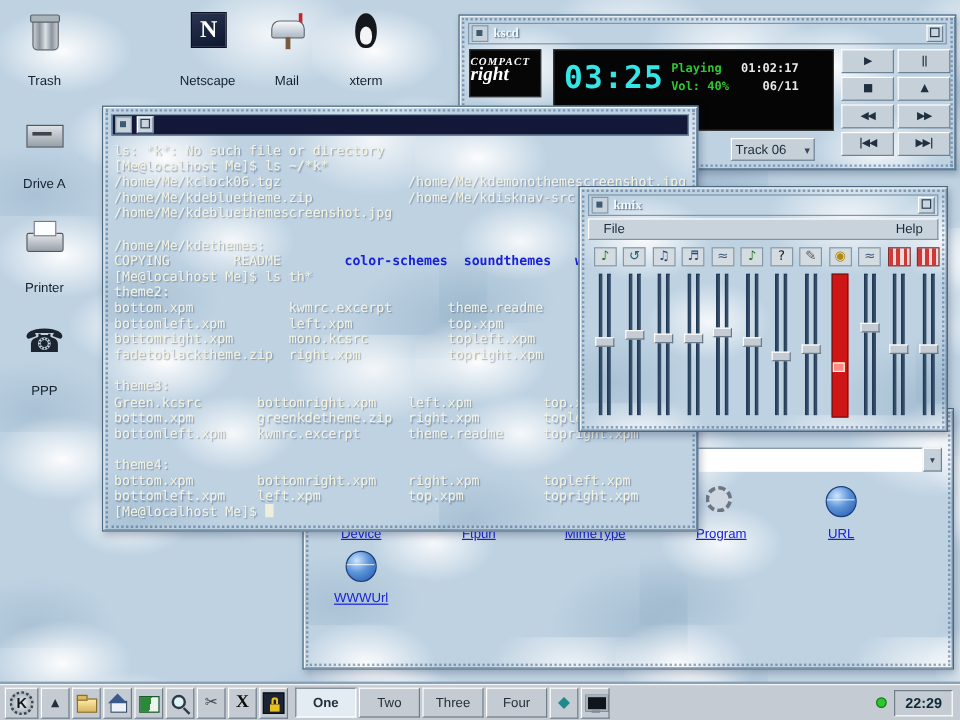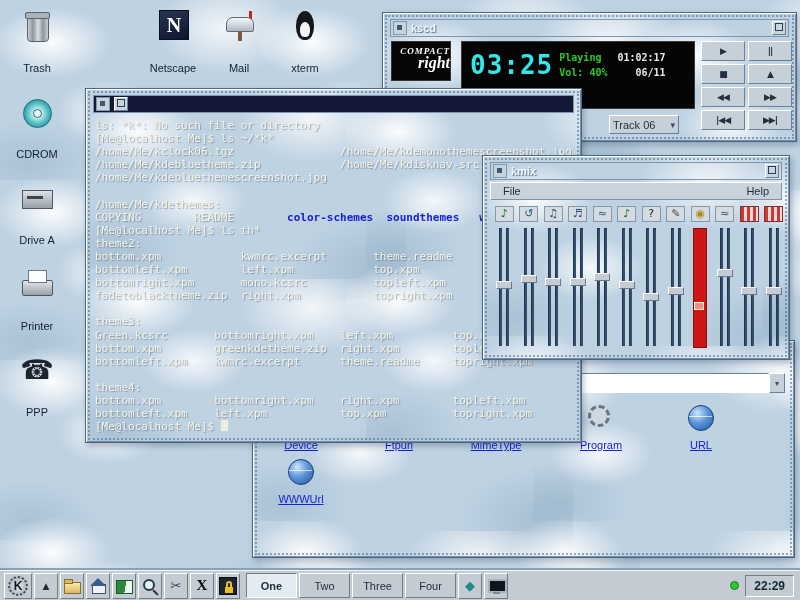--- a/index.html
+++ b/index.html
@@ -55,30 +55,30 @@
 
   
   .win{position:absolute;box-sizing:border-box;border:1px solid #4a6880;
     box-shadow:inset 1px 1px 0 rgba(255,255,255,.9), inset -1px -1px 0 rgba(90,120,150,.8), 2px 3px 6px rgba(10,20,50,.25);}
   .frame-dots{position:absolute;inset:2px;border:2px dotted rgba(62,92,130,.5);pointer-events:none;}
   .tb{position:absolute;left:7px;right:7px;top:6px;height:18px;display:flex;align-items:center;gap:4px;
     padding:0 2px;box-sizing:border-box;border:1px solid #7c97ad;}
   .tb .t-title{flex:1;font:bold 11px "Liberation Sans",sans-serif;}
   .tb.active{background:#141838;}
   .tb.active .t-title{color:#ffffff;}
-  .tb.inactive .t-title{color:#f4f8fc;text-shadow:1px 1px 1px #54708a;}
+  .tb.inactive .t-title{color:#f4f8fc;text-shadow:1px 1px 1px #54708a;font-family:Liberation Serif, serif;}
   .tbi{width:12px;height:12px;background:#c8d2da;border:1px solid #8098ac;position:relative;flex:0 0 auto;}
   .tbi::before{content:"";position:absolute;left:3px;top:3px;width:5px;height:5px;background:#3c5a74;}
   .tb-btn{width:14px;height:14px;box-sizing:border-box;background:#c8d4de;border:1px solid;border-color:#fff #6b8296 #6b8296 #fff;
     font-size:8px;line-height:11px;text-align:center;color:#2c3e50;padding:0;flex:0 0 auto;}
   .tb-btn .sq{display:inline-block;width:6px;height:6px;border:1px solid #2c3e50;}
 
   
   #kscd{left:382px;top:12px;width:415px;height:130px;z-index:3;}
-  .cdlogo{position:absolute;left:8px;top:28px;width:58px;height:38px;background:#060606;border:1px solid #333;color:#fff;text-align:right;}
+  .cdlogo{position:absolute;left:8px;top:28px;width:58px;height:38px;background:#060606;border:1px solid #333;color:#fff;text-align:left;}
   .cdlogo .l1{font:bold italic 9px "Liberation Serif",serif;letter-spacing:1px;margin-top:4px;}
   .cdlogo .l2{font:bold italic 16px "Liberation Serif",serif;margin-top:-2px;}
   .lcd{position:absolute;left:78px;top:28px;width:232px;height:66px;background:#050505;border:1px solid #3a3a3a;display:flex;}
   .lcd-time{font:bold 26px "DejaVu Sans Mono",monospace;color:#35e6e6;letter-spacing:1px;margin:8px 6px 0 8px;}
   .lcd-col{display:flex;flex-direction:column;gap:4px;margin-top:10px;}
   .lcd-green{font:bold 10px "DejaVu Sans Mono",monospace;color:#2ec82e;}
   .lcd-white{font:bold 10px "DejaVu Sans Mono",monospace;color:#e8e8e8;}
   .lcd-col.c2{margin-left:10px;text-align:right;}
   .transport{position:absolute;left:318px;top:28px;width:92px;display:grid;grid-template-columns:44px 44px;grid-auto-rows:20px;gap:3px;}
   .kbtn{box-sizing:border-box;background:#c6d0d9;border:1px solid;border-color:#fff #6b8296 #6b8296 #fff;
@@ -167,24 +167,20 @@
 <body>
 
 <div id="desktop" class="marble">
 
   <div class="di-col">
       <div class="dicon">
         <div class="ico ico-trash"></div>
         <div class="dlabel">Trash</div>
       </div>
       <div class="dicon">
-        <div class="ico ico-cdrom"></div>
-        <div class="dlabel">CDROM</div>
-      </div>
-      <div class="dicon">
         <div class="ico ico-floppy"></div>
         <div class="dlabel">Drive A</div>
       </div>
       <div class="dicon">
         <div class="ico ico-printer"></div>
         <div class="dlabel">Printer</div>
       </div>
       <div class="dicon">
         <div class="ico ico-phone"></div>
         <div class="dlabel">PPP</div>

